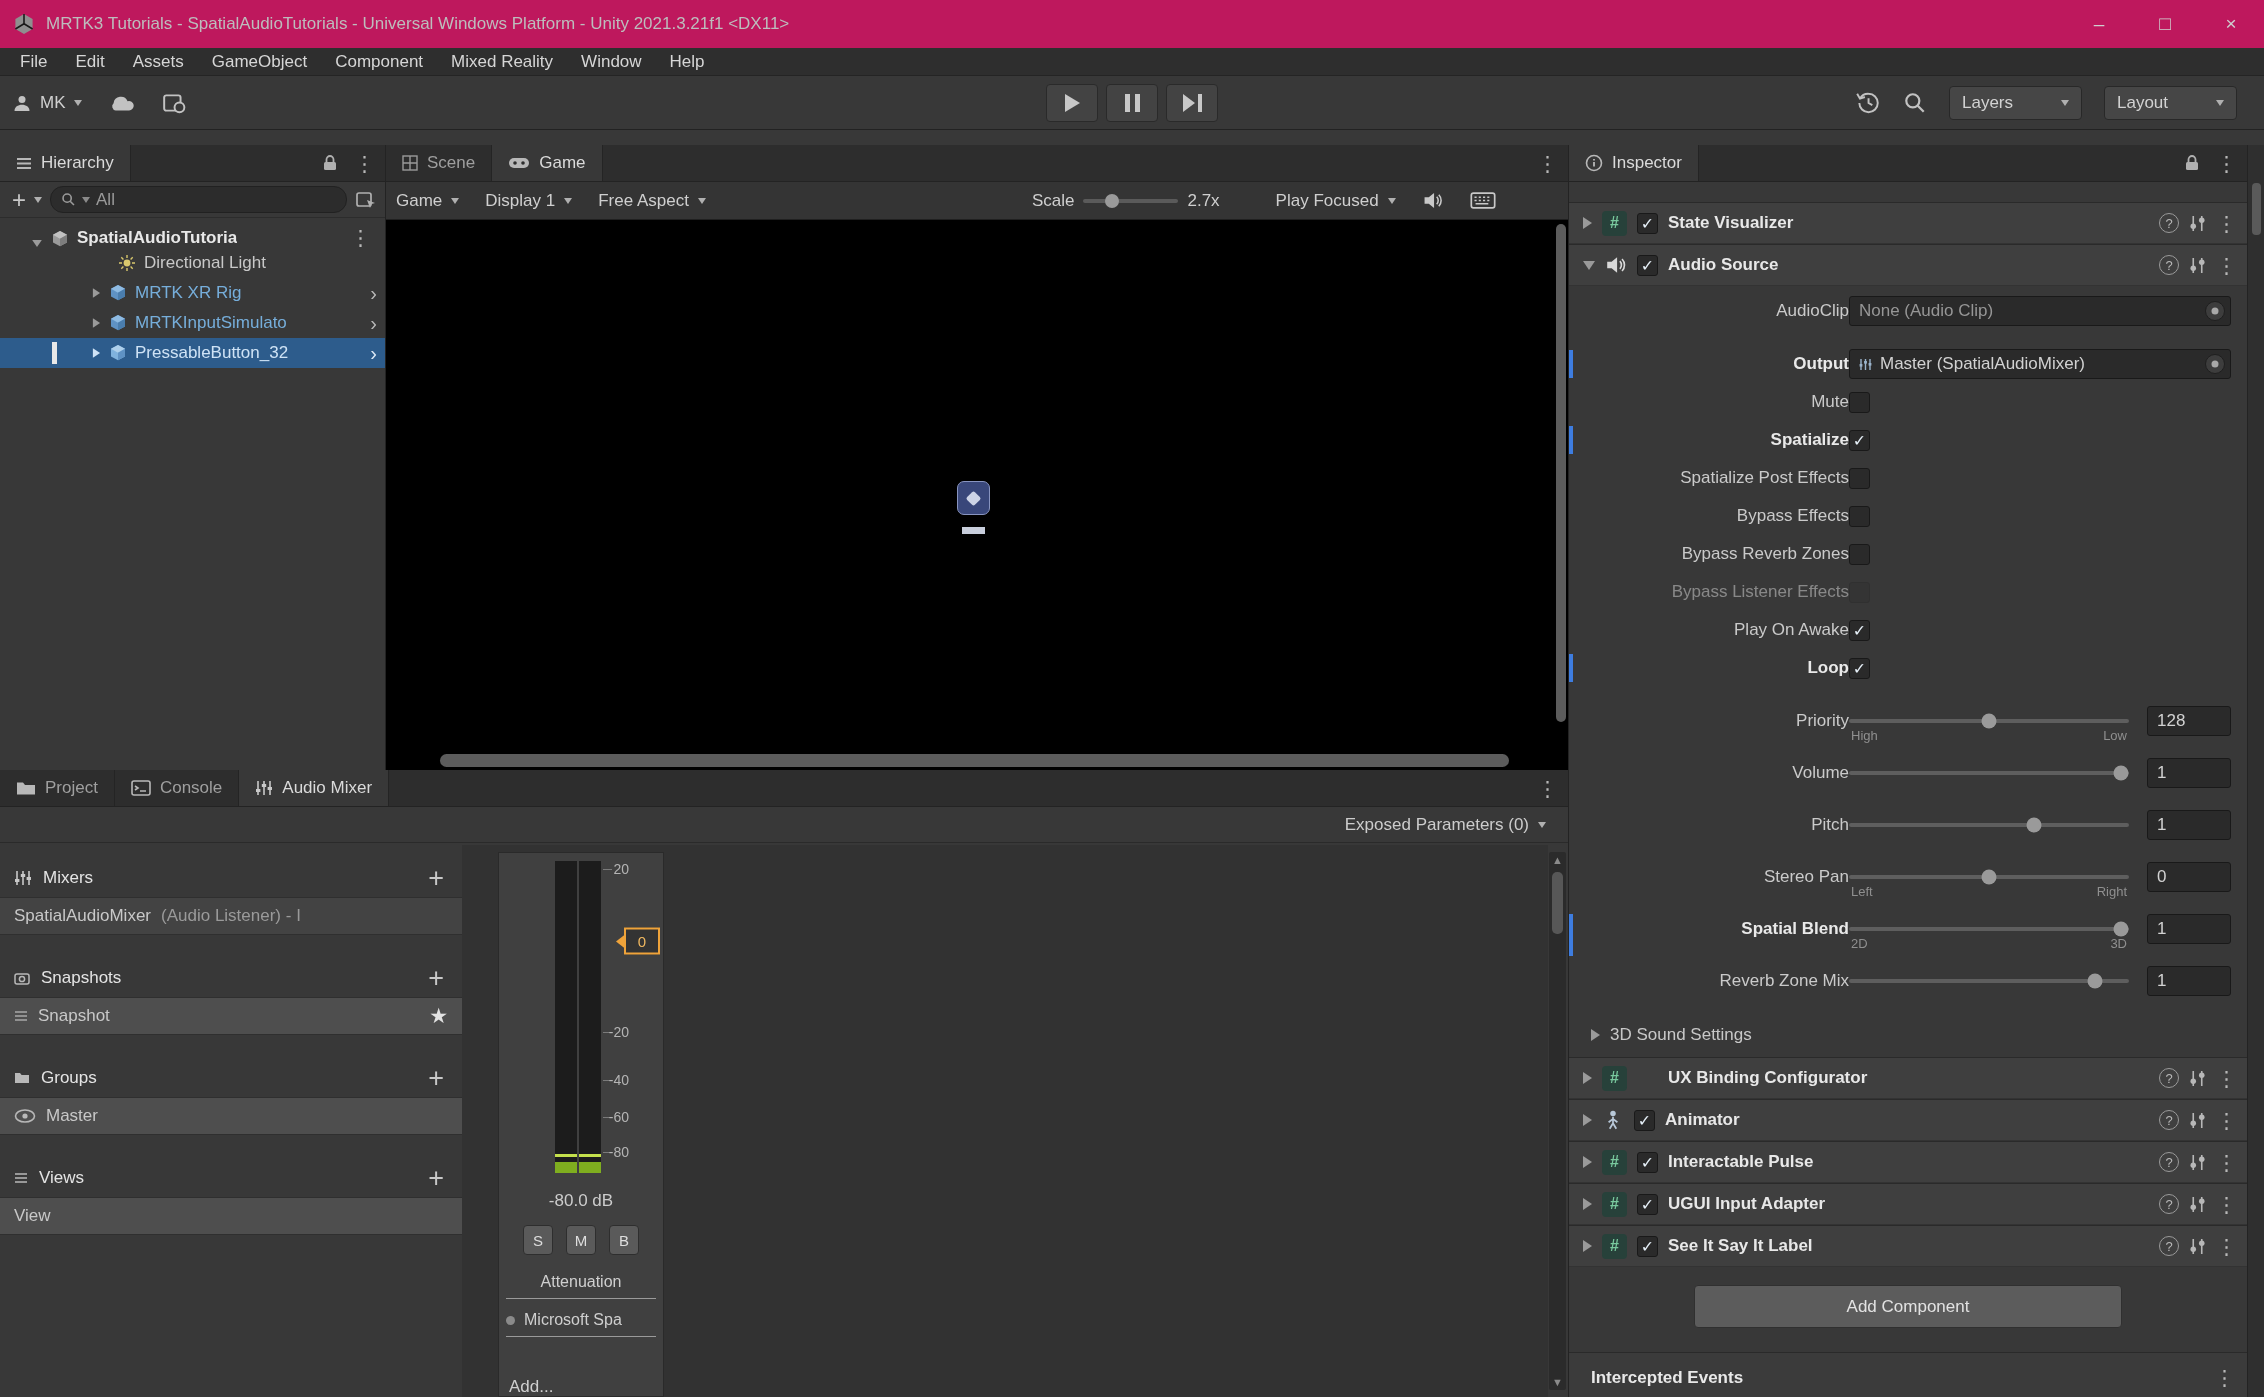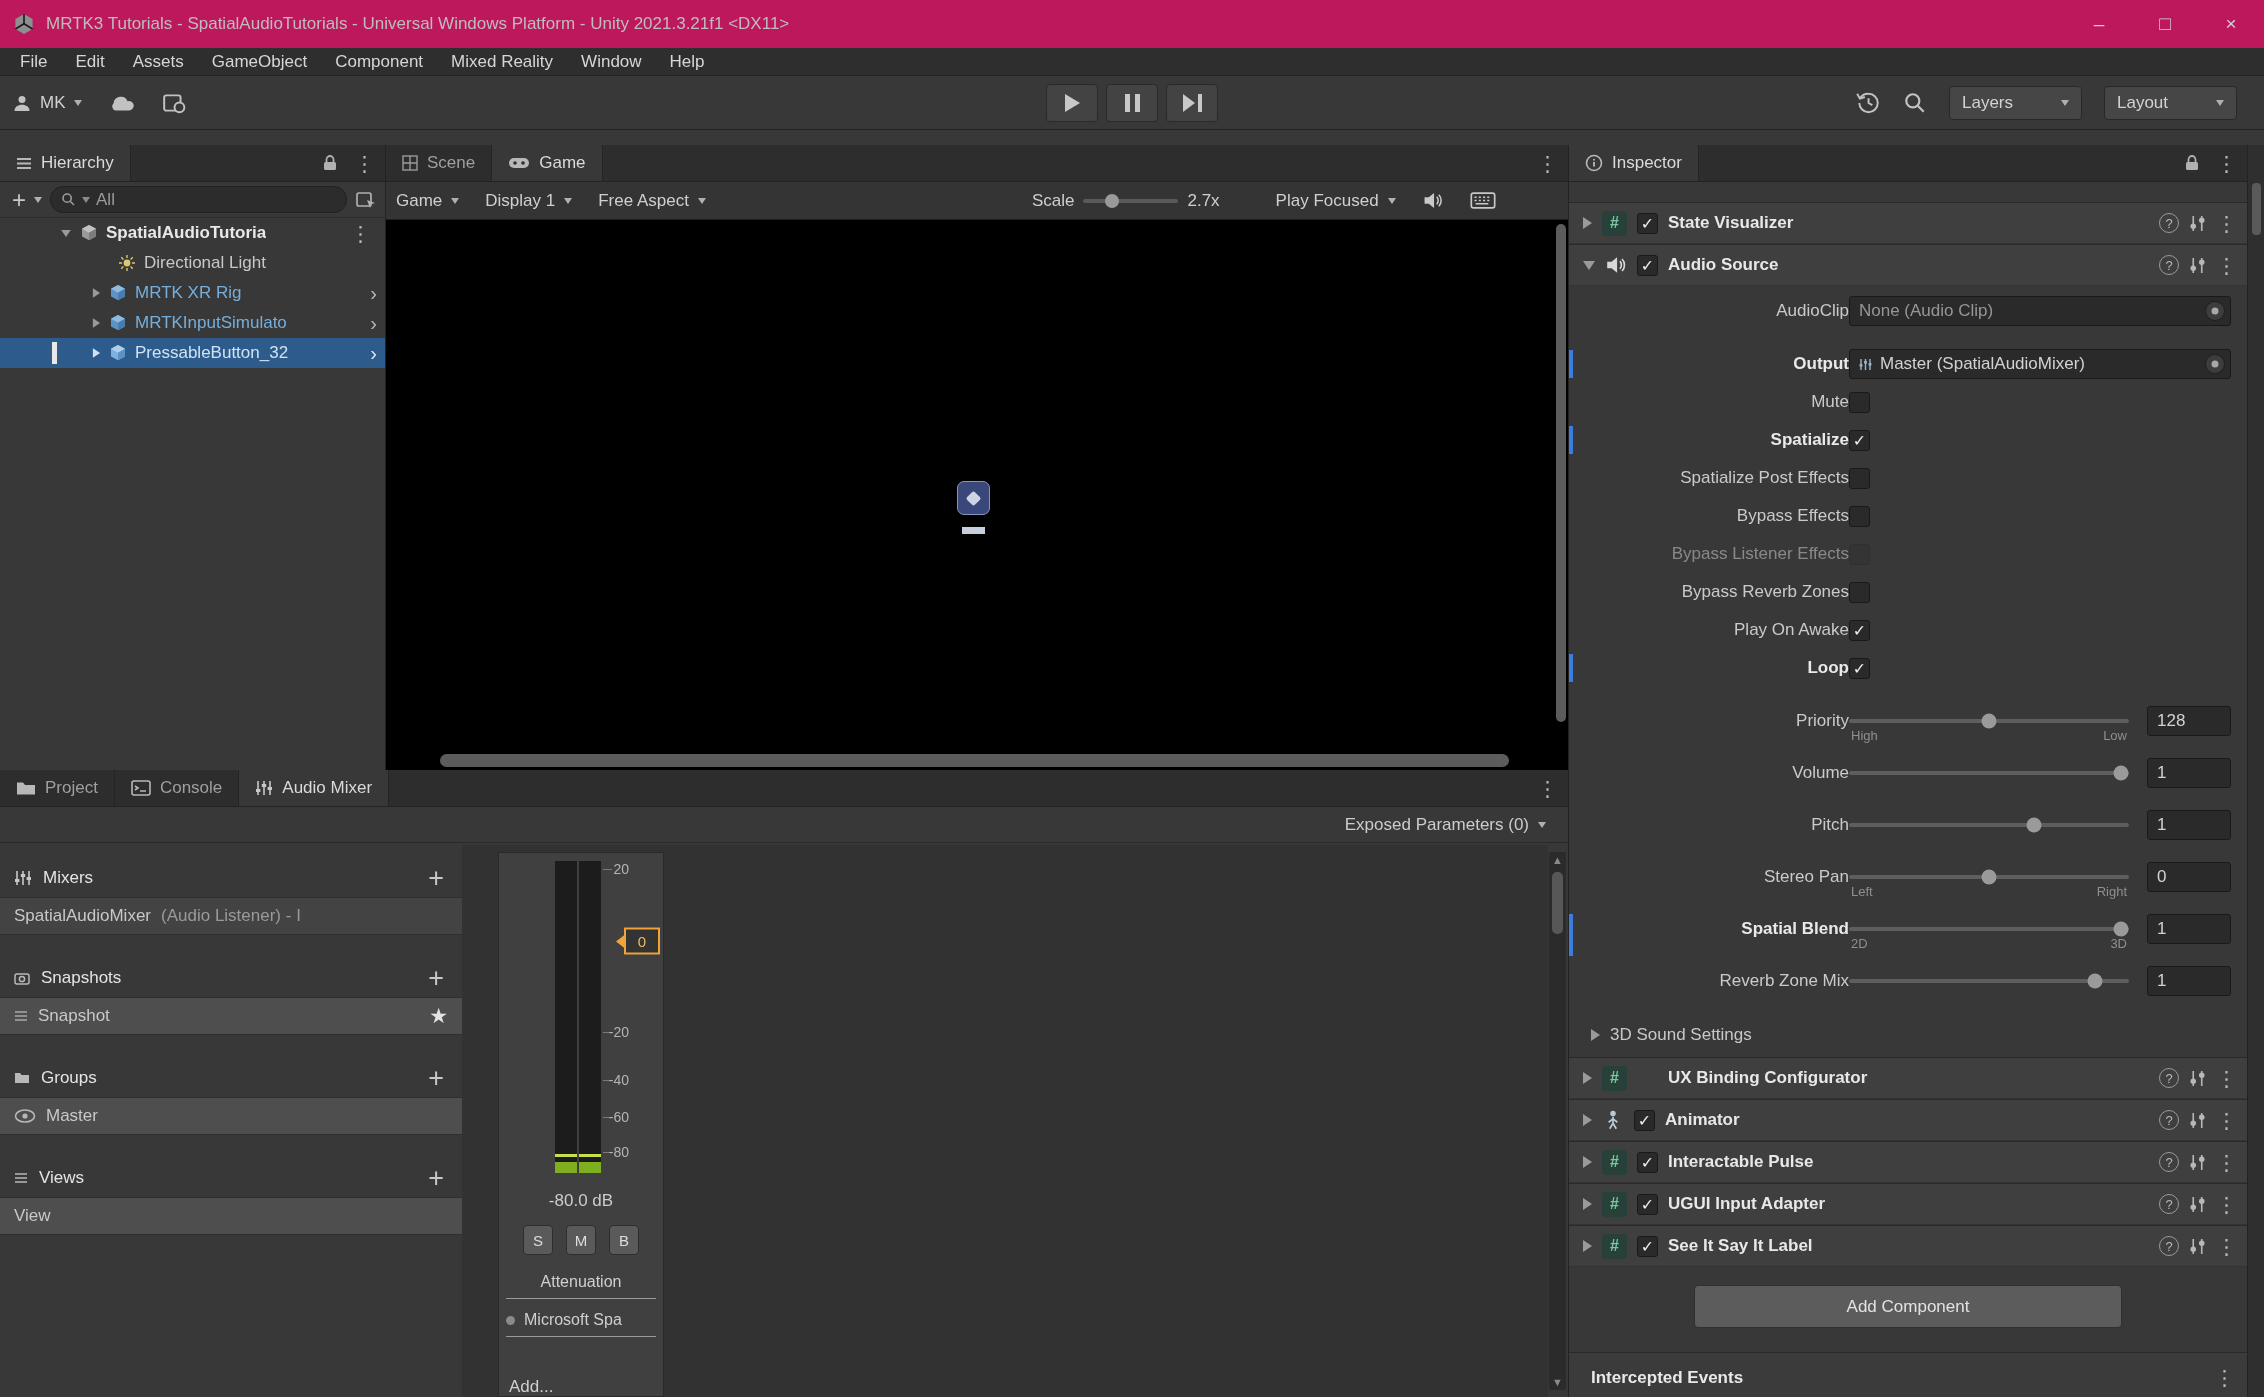--- a/index.html
+++ b/index.html
@@ -270,21 +270,21 @@
           <span class="caret" style="border-top-color:#8a8a8a;"></span>
           <span>All</span>
         </span>
         <span class="icon">
             <svg width="22" height="20" viewBox="0 0 22 20">
               <rect x="2" y="3" width="14" height="13" rx="2" fill="none" stroke="#b0b0b0" stroke-width="1.7"></rect>
               <path d="M12 10l8 3-3.4 1L15 18z" fill="#b0b0b0"></path>
             </svg>
           </span>
       </div>
-      <div class="tree-row" style="padding-left:60px;">
+      <div class="tree-row" style="padding-left:31px;align-items:flex-end;">
         <span class="tri-d" style="transform:scale(.8);"></span>
         <span class="icon">
             <svg width="18" height="18" viewBox="0 0 18 18">
               <path d="M9 1l7 3.8v7.6L9 16.2 2 12.4V4.8z" fill="#9a9a9a"></path>
               <path d="M9 1l7 3.8L9 8.8 2 4.8z" fill="#c2c2c2"></path>
               <path d="M9 8.8v7.4l7-3.8V4.8z" fill="#7d7d7d"></path>
             </svg>
           </span>
         <span class="lbl bold">SpatialAudioTutoria</span>
         <span class="kebab" style="margin-left:auto;margin-right:14px;">⋮</span>
@@ -662,27 +662,27 @@
           <span class="chk on"></span>
         </div>
         <div class="prop-row">
           <span class="p-label">Spatialize Post Effects</span>
           <span class="chk"></span>
         </div>
         <div class="prop-row">
           <span class="p-label">Bypass Effects</span>
           <span class="chk"></span>
         </div>
+        <div class="prop-row">
+          <span class="p-label">Bypass Reverb Zones</span>
+          <span class="chk"></span>
+        </div>
         <div class="prop-row" style="opacity:.55;">
           <span class="p-label">Bypass Listener Effects</span>
           <span class="chk disabled"></span>
-        </div>
-        <div class="prop-row">
-          <span class="p-label">Bypass Reverb Zones</span>
-          <span class="chk"></span>
         </div>
         <div class="prop-row">
           <span class="p-label">Play On Awake</span>
           <span class="chk on"></span>
         </div>
         <div class="prop-row override">
           <span class="p-label">Loop</span>
           <span class="chk on"></span>
         </div>
 

